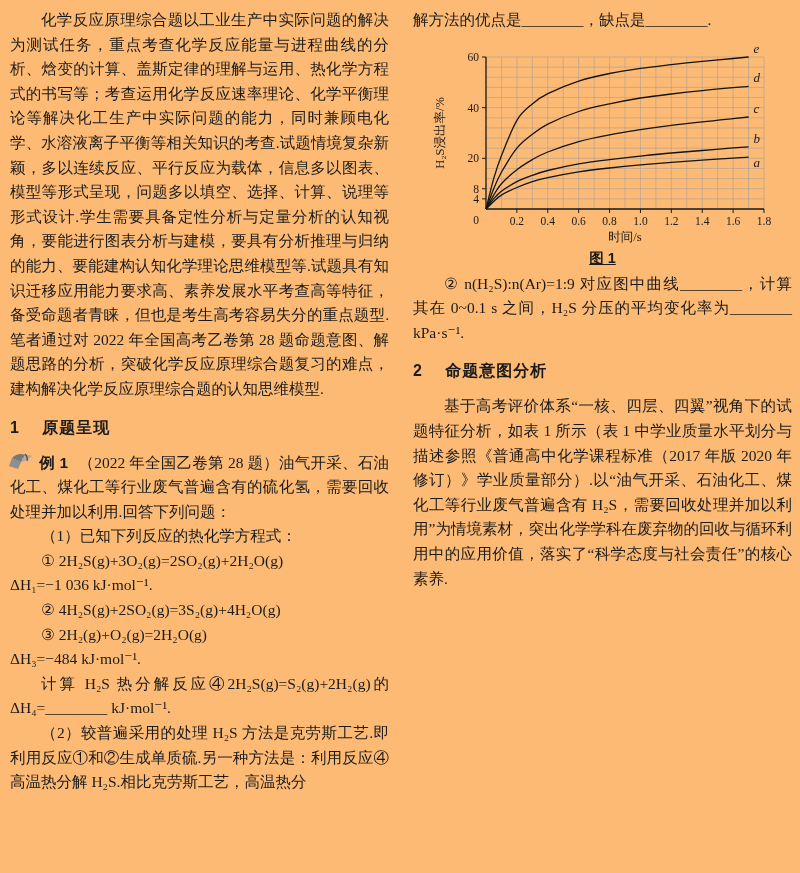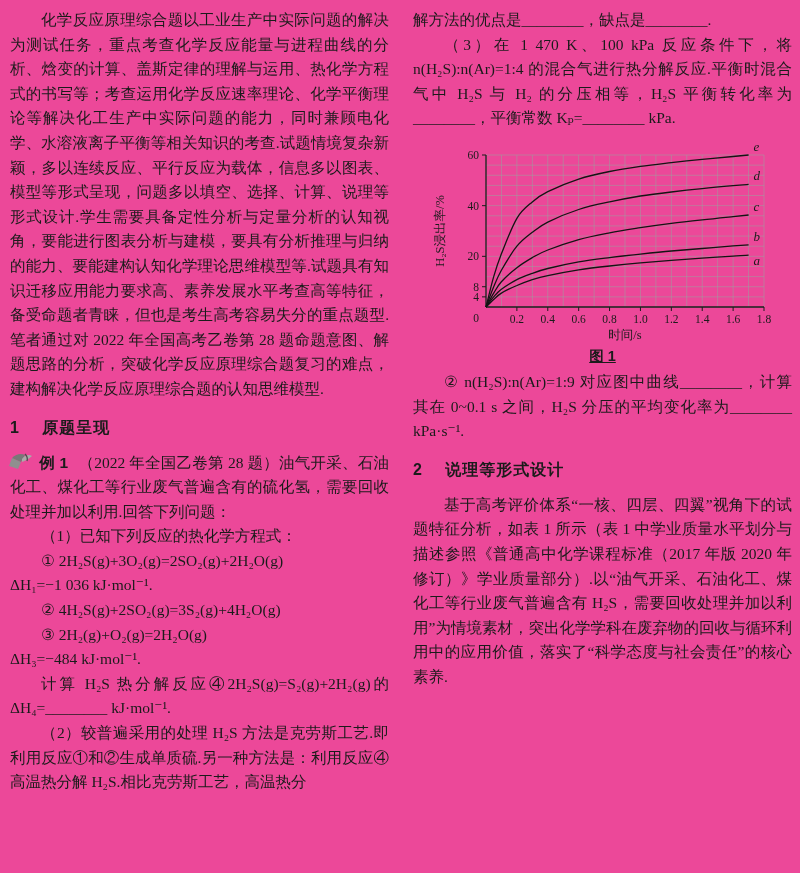--- a/index.html
+++ b/index.html
@@ -1,18 +1,18 @@
 <!DOCTYPE html>
 <html><head>
 <meta charset="utf-8">
 <style>
   html,body{margin:0;padding:0;background:#d8d8d8;}
   .page{
     width:800px;height:873px;box-sizing:border-box;
-    margin:0 auto;background:#ec4899;color:#1b1b1b;
+    margin:0 auto;background:#fdba74;color:#1b1b1b;
     font-family:"Liberation Serif","DejaVu Serif",serif;
     display:flex;gap:24px;padding:8px 8px 0 10px;overflow:hidden;
   }
   .col{flex:1;min-width:0;}
   p.body{font-size:15.5px;line-height:24.6px;text-align:justify;margin:0;}
   .indent{text-indent:2em;}
   h2.heading{
     font-family:"Liberation Sans","DejaVu Sans",sans-serif;
     font-size:16px;font-weight:bold;margin:16px 0 12px 0;letter-spacing:1px;
   }
@@ -60,21 +60,20 @@
     <p class="body">ΔH₁=−1 036 kJ·mol⁻¹.</p>
     <p class="body indent">② 4H₂S(g)+2SO₂(g)=3S₂(g)+4H₂O(g)</p>
     <p class="body indent">③ 2H₂(g)+O₂(g)=2H₂O(g)</p>
     <p class="body">ΔH₃=−484 kJ·mol⁻¹.</p>
     <p class="body indent">计算 H₂S 热分解反应④2H₂S(g)=S₂(g)+2H₂(g)的 ΔH₄=________ kJ·mol⁻¹.</p>
     <p class="body indent">（2）较普遍采用的处理 H₂S 方法是克劳斯工艺.即利用反应①和②生成单质硫.另一种方法是：利用反应④高温热分解 H₂S.相比克劳斯工艺，高温热分</p>
   </div>
 
   <div class="col">
     <p class="body">解方法的优点是________，缺点是________.</p>
-    <p class="body indent">（3）在 1 470 K、100 kPa 反应条件下，将 n(H₂S):n(Ar)=1:4 的混合气进行热分解反应.平衡时混合气中 H₂S 与 H₂ 的分压相等，H₂S 平衡转化率为________，平衡常数 Kₚ=________ kPa.</p>
 
     <figure class="fig">
       <svg id="chart-svg" width="342" height="204" viewBox="0 0 342 204">
           <line x1="54" y1="14" x2="54" y2="166" stroke="#9d9d9d" stroke-width="0.55"></line>
           <line x1="69.44444444444444" y1="14" x2="69.44444444444444" y2="166" stroke="#9d9d9d" stroke-width="0.55"></line>
           <line x1="84.88888888888889" y1="14" x2="84.88888888888889" y2="166" stroke="#9d9d9d" stroke-width="0.55"></line>
           <line x1="100.33333333333334" y1="14" x2="100.33333333333334" y2="166" stroke="#9d9d9d" stroke-width="0.55"></line>
           <line x1="115.77777777777777" y1="14" x2="115.77777777777777" y2="166" stroke="#9d9d9d" stroke-width="0.55"></line>
           <line x1="131.22222222222223" y1="14" x2="131.22222222222223" y2="166" stroke="#9d9d9d" stroke-width="0.55"></line>
           <line x1="146.66666666666666" y1="14" x2="146.66666666666666" y2="166" stroke="#9d9d9d" stroke-width="0.55"></line>
@@ -149,19 +148,19 @@
           <text x="321.55555555555554" y="10" class="curve-label">e</text>
           <text x="193" y="198" text-anchor="middle" class="axis-label">时间/s</text>
           <text x="12" y="90" text-anchor="middle" class="axis-label" transform="rotate(-90 12 90)">H₂S浸出率/%</text>
         </svg>
       <figcaption>图 1</figcaption>
     </figure>
 
     <p class="body indent">② n(H₂S):n(Ar)=1:9 对应图中曲线________，计算其在 0~0.1 s 之间，H₂S 分压的平均变化率为________ kPa·s⁻¹.</p>
 
     <h2 class="heading">
-      <span class="hnum">2</span><span>说理等形式设计</span>
+      <span class="hnum">2</span><span>命题意图分析</span>
     </h2>
 
     <p class="body indent">基于高考评价体系“一核、四层、四翼”视角下的试题特征分析，如表 1 所示（表 1 中学业质量水平划分与描述参照《普通高中化学课程标准（2017 年版 2020 年修订）》学业质量部分）.以“油气开采、石油化工、煤化工等行业废气普遍含有 H₂S，需要回收处理并加以利用”为情境素材，突出化学学科在废弃物的回收与循环利用中的应用价值，落实了“科学态度与社会责任”的核心素养.</p>
   </div>
 
 </div>
 
 </body></html>

